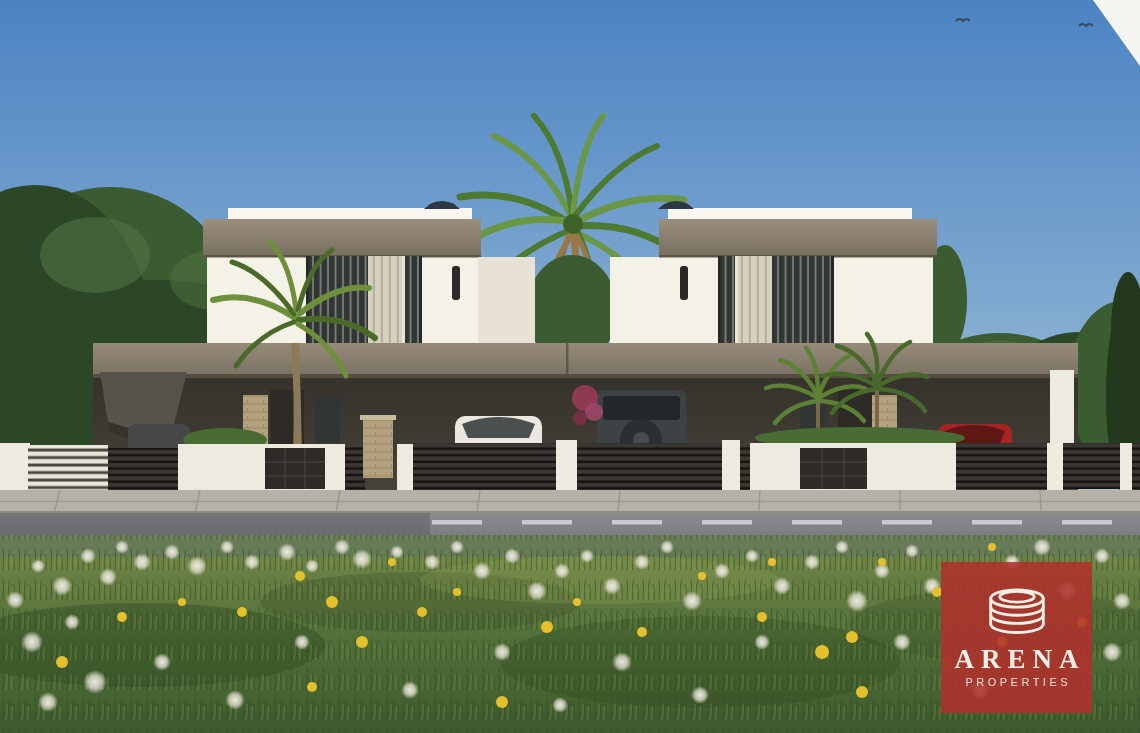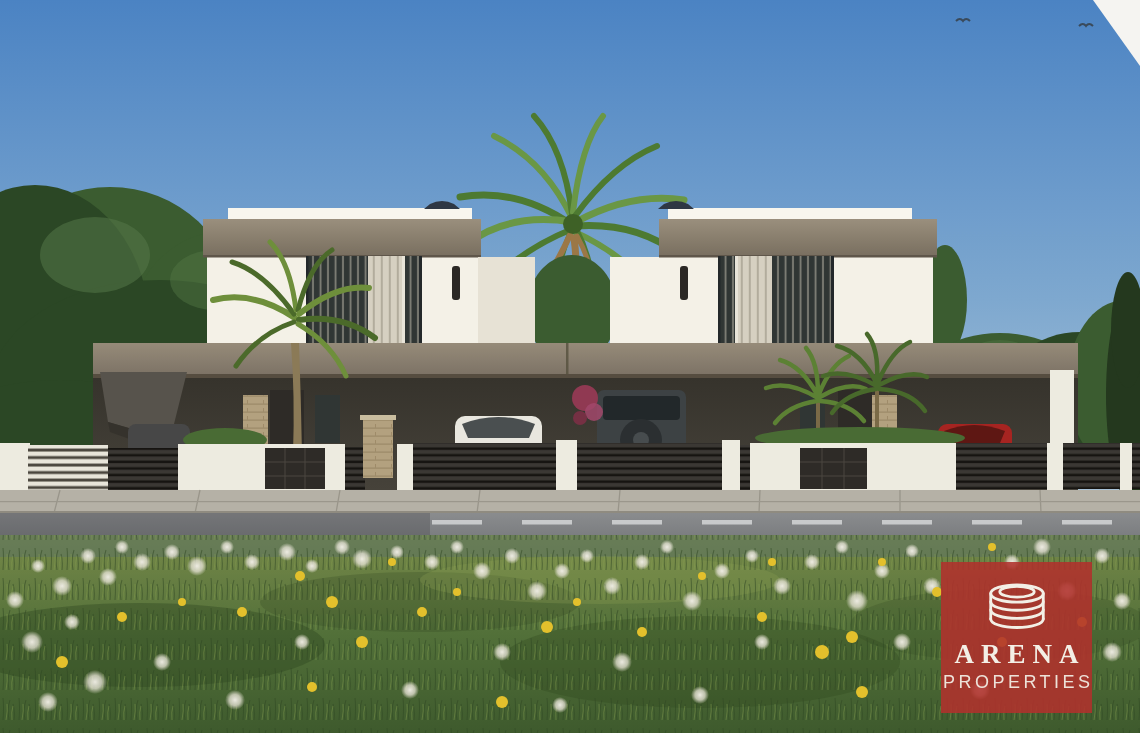--- a/index.html
+++ b/index.html
@@ -27,21 +27,21 @@
   .dash{fill:var(--dash,#d9dbdc)}
   .sidewalk{fill:var(--sidewalk,#b5b1a6)}
   .yellowF{fill:var(--yellow,#e2c030)}
   
   .watermark{position:absolute;left:941px;top:562px;width:151px;height:151px;
     background:rgba(177,49,44,.88);display:flex;flex-direction:column;
     align-items:center;justify-content:center;gap:2px;}
   .wm-icon{width:88px;height:58px;margin-bottom:2px;}
   .wm-title{color:var(--logo-text,#f3efe6);font-family:"Liberation Serif",serif;
     font-size:27px;font-weight:bold;letter-spacing:7px;margin-right:-7px;line-height:1;}
-  .wm-sub{color:var(--logo-text,#f3efe6);opacity:.93;font-size:18px;
+  .wm-sub{color:var(--logo-text,#f3efe6);opacity:.93;font-size:11px;
     letter-spacing:3.5px;margin-right:-3.5px;line-height:1.4;}
 </style>
 </head>
 <body>
 
 <div class="stage">
 <svg class="scene" width="1140" height="733" viewBox="0 0 1140 733">
   <defs>
     <linearGradient id="skyG" x1="0" y1="0" x2="0" y2="1">
       <stop offset="0" style="stop-color:var(--sky-top,#4c83c1)"></stop>

